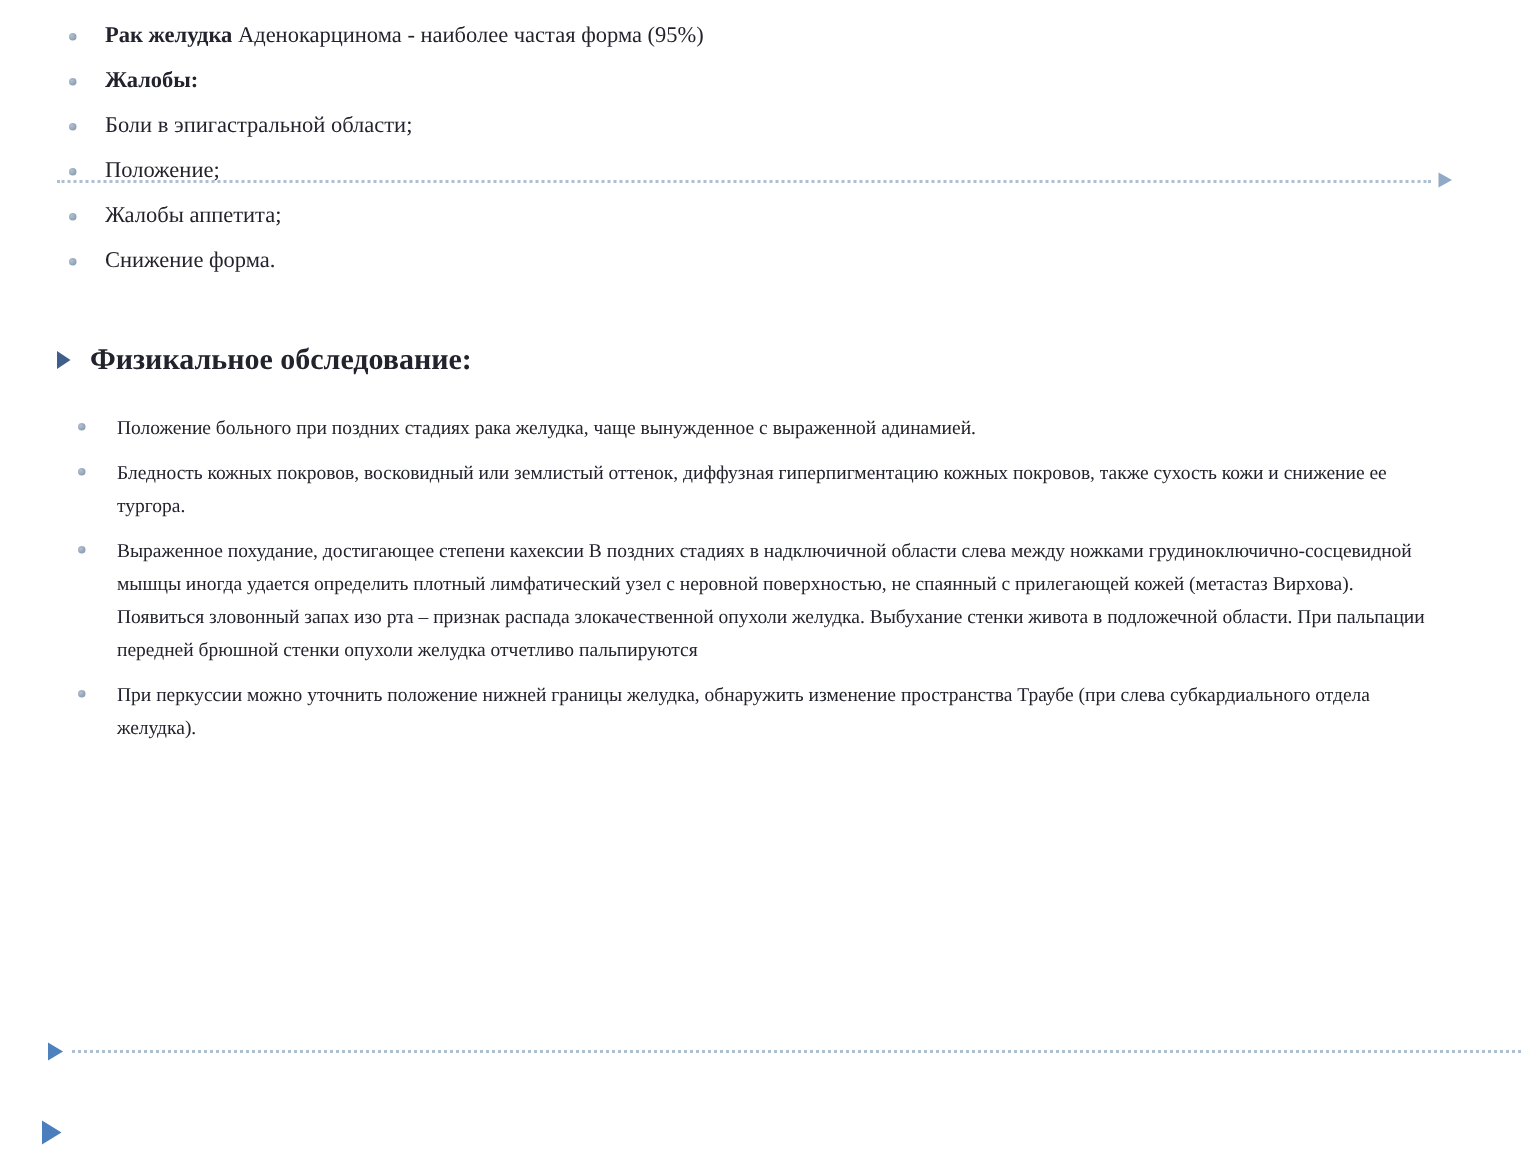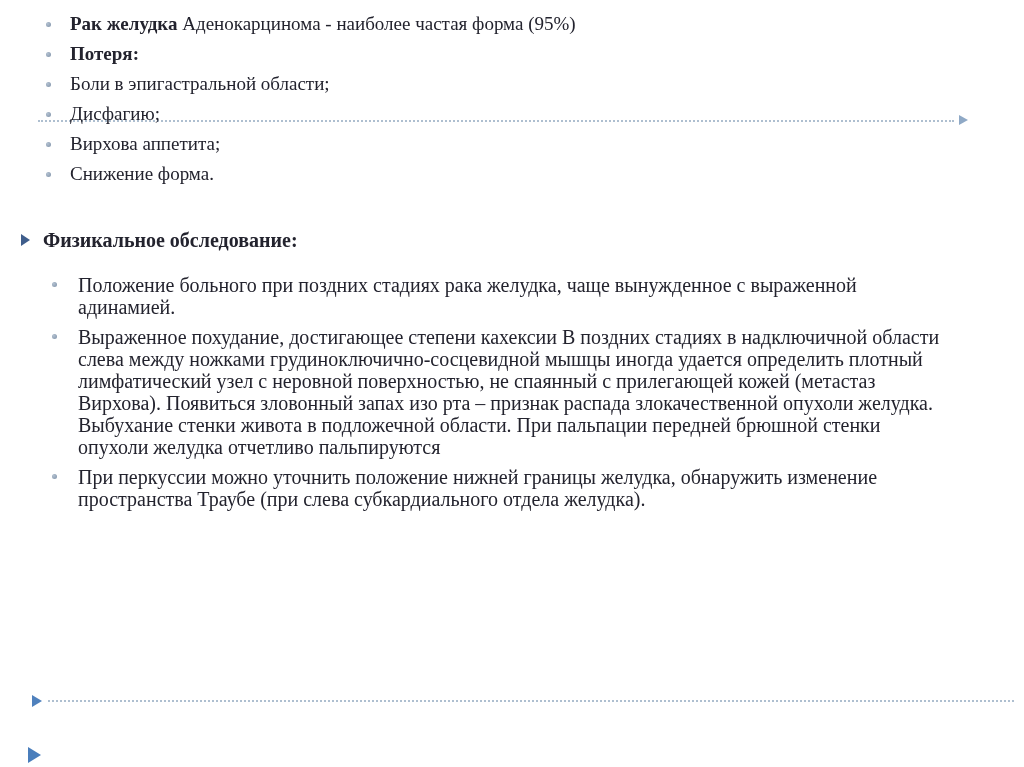--- a/index.html
+++ b/index.html
@@ -22,41 +22,41 @@
 
   
   ul.symptoms {
     list-style: none;
     margin: 14px 0 0 40px;
     padding: 0;
   }
   ul.symptoms li {
     position: relative;
     padding-left: 30px;
-    font-size: 19px;
+    font-size: 15px;
     line-height: 20px;
     margin-bottom: 10px;
     white-space: nowrap;
   }
   ul.symptoms li::before,
   ul.exam li::before {
     content: "";
     position: absolute;
     left: 6px;
     top: 8px;
     width: 5px;
     height: 5px;
     border-radius: 50%;
     background: radial-gradient(circle at 35% 35%, #b3c1d1, #7d90a6);
   }
   .lead-bold { font-weight: bold; }
 
   
   .heading-row {
-    margin: 44px 0 0 21px;
+    margin: 44px 0 0 38px;
     display: flex;
     align-items: center;
     gap: 13px;
   }
   .tri-bullet {
     width: 0; height: 0;
     border-left: 9px solid #3f5e8c;
     border-top: 6px solid transparent;
     border-bottom: 6px solid transparent;
   }
@@ -69,21 +69,21 @@
   
   ul.exam {
     list-style: none;
     margin: 22px 0 0 46px;
     padding: 0;
     width: 908px;
   }
   ul.exam li {
     position: relative;
     padding-left: 32px;
-    font-size: 20px;
+    font-size: 13px;
     line-height: 22px;
     margin-bottom: 8px;
   }
 
   
   .top-divider {
     position: absolute;
     top: 120px;
     left: 38px;
     width: 916px;
@@ -131,44 +131,47 @@
 
   <div class="top-divider">
     <span class="arrow-right"></span>
   </div>
 
   <ul class="symptoms">
     <li>
       <span class="lead-bold">Рак желудка</span><span> Аденокарцинома - наиболее частая форма (95%)</span>
     </li>
     <li>
-      <span class="lead-bold">Потеря:</span><span></span>
+      <span class="lead-bold">Жалобы:</span><span></span>
     </li>
     <li>
       <span>Боли в эпигастральной области;</span>
     </li>
     <li>
-      <span>Дисфагию;</span>
+      <span>Положение;</span>
     </li>
     <li>
-      <span>Вирхова аппетита;</span>
+      <span>Жалобы аппетита;</span>
     </li>
     <li>
       <span>Снижение форма.</span>
     </li>
   </ul>
 
   <div class="heading-row">
     <span class="tri-bullet"></span>
     <span class="section-title">Физикальное обследование:</span>
   </div>
 
   <ul class="exam">
     <li>
       <span>Положение больного при поздних стадиях рака желудка, чаще вынужденное с выраженной адинамией.</span>
+    </li>
+    <li>
+      <span>Бледность кожных покровов, восковидный или землистый оттенок, диффузная гиперпигментацию кожных покровов,  также сухость кожи и снижение ее тургора.</span>
     </li>
     <li>
       <span>Выраженное похудание, достигающее степени кахексии  В поздних стадиях в надключичной области слева между ножками грудиноключично-сосцевидной мышцы иногда удается определить плотный лимфатический узел с неровной поверхностью, не спаянный с прилегающей кожей (метастаз Вирхова). Появиться зловонный запах изо рта – признак распада злокачественной опухоли желудка.  Выбухание стенки живота в подложечной области.   При пальпации передней брюшной стенки опухоли желудка отчетливо пальпируются</span>
     </li>
     <li>
       <span>При перкуссии можно уточнить положение нижней границы желудка, обнаружить изменение пространства Траубе (при слева субкардиального отдела желудка).</span>
     </li>
   </ul>
 
   <div class="bottom-divider">

